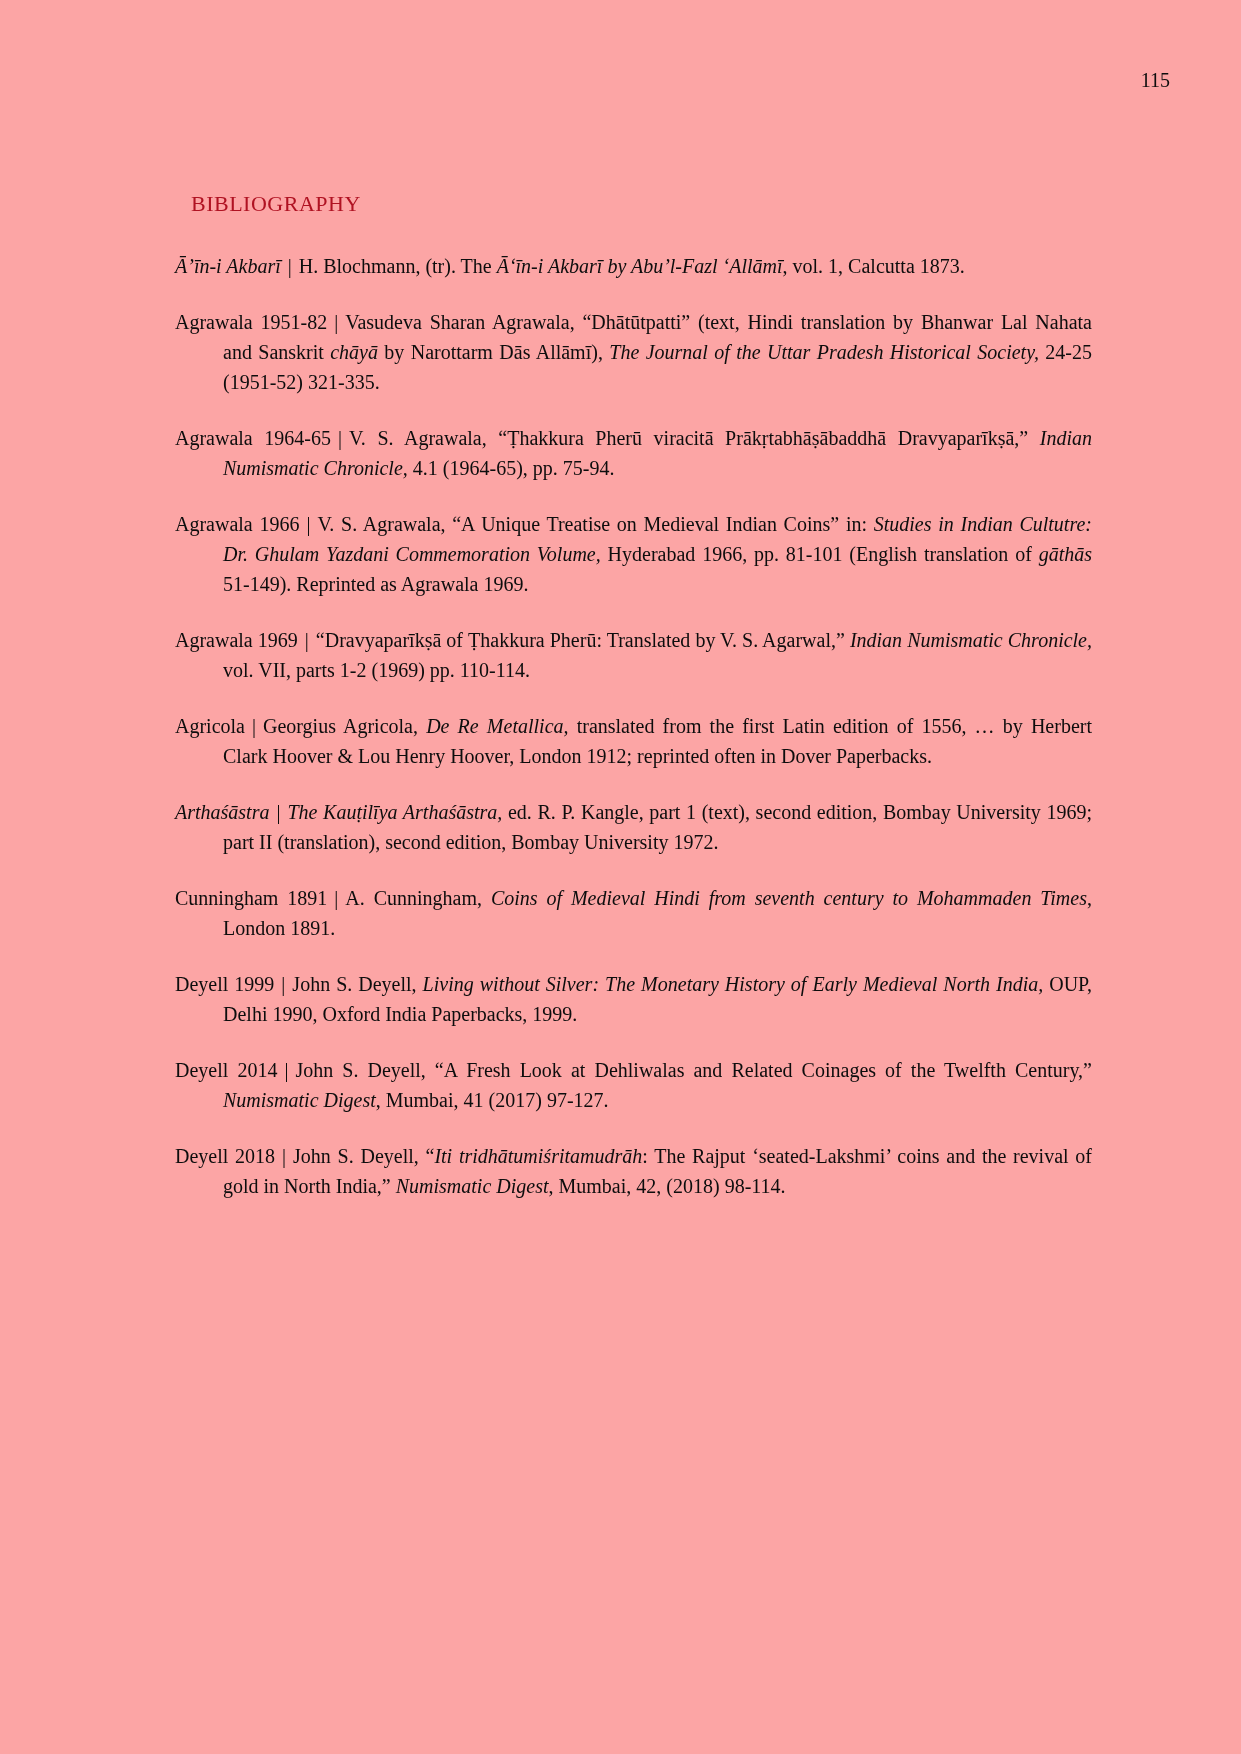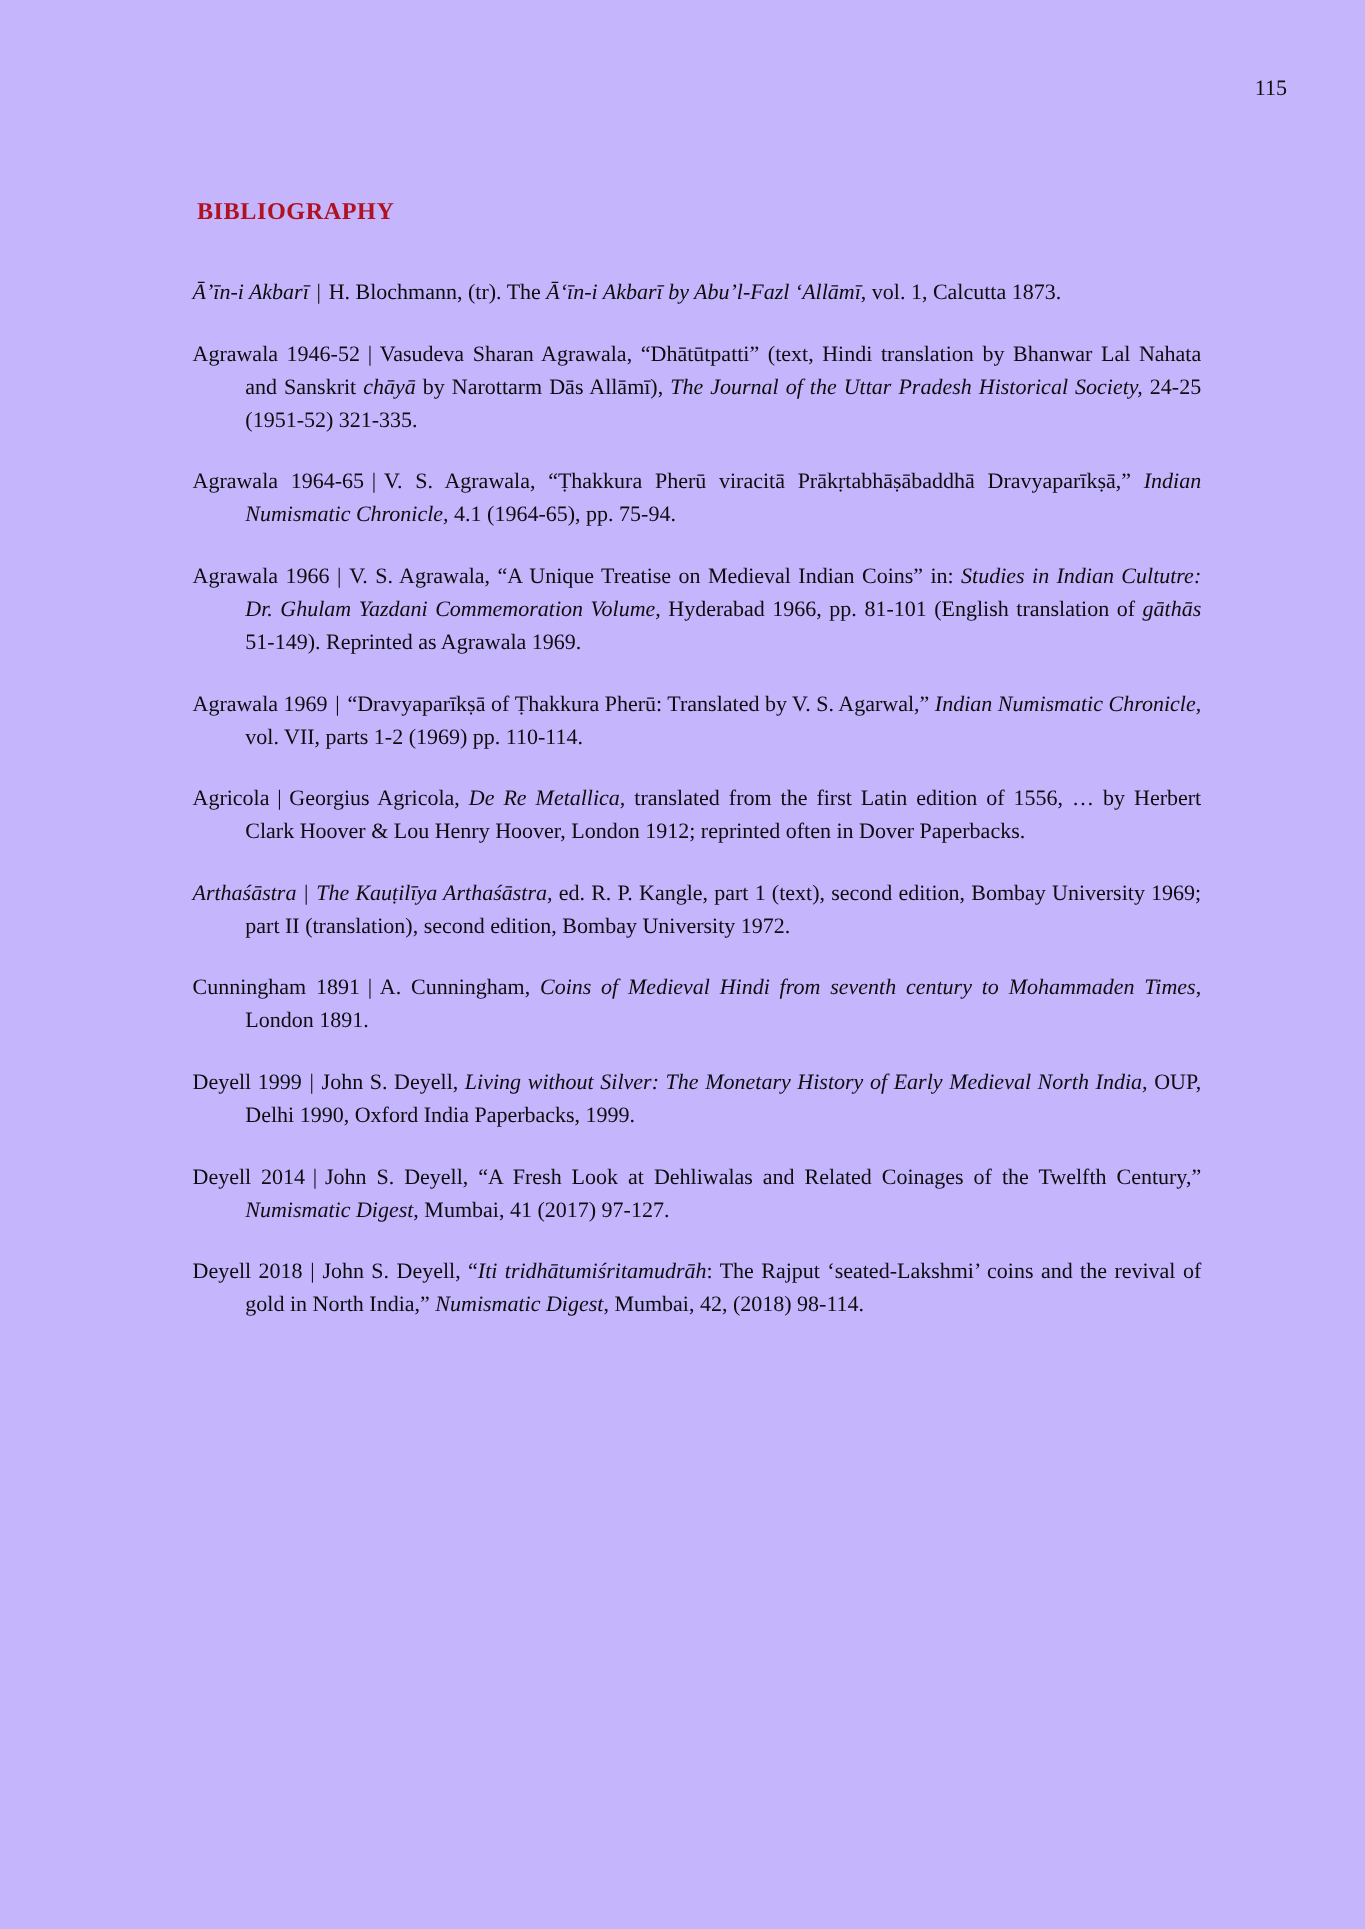--- a/index.html
+++ b/index.html
@@ -4,40 +4,40 @@
 <style>
   html, body {
     margin: 0;
     padding: 0;
     background: #ffffff;
   }
   .page {
     position: relative;
     width: 1241px;
     height: 1754px;
-    background: #c4b5fd;
+    background: #fca5a5;
     font-family: "Liberation Serif", serif;
     color: #0d0d0d;
     overflow: hidden;
   }
   .page-number {
     position: absolute;
     top: 70px;
     right: 71px;
     font-size: 20px;
     line-height: 1;
   }
   .heading {
     position: absolute;
     top: 177px;
     left: 175px;
-    margin: 4px;
+    margin: 16px;
     font-size: 22px;
     line-height: 1;
-    font-weight: bold;
+    font-weight: normal;
     letter-spacing: 0.5px;
   }
   .entries {
     position: absolute;
     top: 251px;
     left: 175px;
     width: 917px;
   }
   .entry {
     margin: 0 0 26px 0;
@@ -58,21 +58,21 @@
 </head>
 <body>
 
 <div class="page">
   <div class="page-number">115</div>
 
   <h1 class="heading" style="color: rgb(176, 18, 34);">BIBLIOGRAPHY</h1>
 
   <main class="entries" id="entries">
       <p class="entry"><span class="label it">Ā’īn-i Akbarī</span><span class="sep">|</span><span class="body"><span>H. Blochmann, (tr). The </span><i>Ā‘īn-i Akbarī by Abu’l-Fazl ‘Allāmī</i><span>, vol. 1, Calcutta 1873.</span></span></p>
-      <p class="entry"><span class="label">Agrawala 1946-52</span><span class="sep">|</span><span class="body"><span>Vasudeva Sharan Agrawala, “Dhātūtpatti” (text, Hindi translation by Bhanwar Lal Nahata and Sanskrit </span><i>chāyā</i><span> by Narottarm Dās Allāmī), </span><i>The Journal of the Uttar Pradesh Historical Society,</i><span> 24-25 (1951-52) 321-335.</span></span></p>
+      <p class="entry"><span class="label">Agrawala 1951-82</span><span class="sep">|</span><span class="body"><span>Vasudeva Sharan Agrawala, “Dhātūtpatti” (text, Hindi translation by Bhanwar Lal Nahata and Sanskrit </span><i>chāyā</i><span> by Narottarm Dās Allāmī), </span><i>The Journal of the Uttar Pradesh Historical Society,</i><span> 24-25 (1951-52) 321-335.</span></span></p>
       <p class="entry"><span class="label">Agrawala 1964-65</span><span class="sep">|</span><span class="body"><span>V. S. Agrawala, “Ṭhakkura Pherū viracitā Prākṛtabhāṣābaddhā Dravyaparīkṣā,” </span><i>Indian Numismatic Chronicle,</i><span> 4.1 (1964-65), pp. 75-94.</span></span></p>
       <p class="entry"><span class="label">Agrawala 1966</span><span class="sep">|</span><span class="body"><span>V. S. Agrawala, “A Unique Treatise on Medieval Indian Coins” in: </span><i>Studies in Indian Cultutre: Dr. Ghulam Yazdani Commemoration Volume,</i><span> Hyderabad 1966, pp. 81-101 (English translation of </span><i>gāthās</i><span> 51-149). Reprinted as Agrawala 1969.</span></span></p>
       <p class="entry"><span class="label">Agrawala 1969</span><span class="sep">|</span><span class="body"><span>“Dravyaparīkṣā of Ṭhakkura Pherū: Translated by V. S. Agarwal,” </span><i>Indian Numismatic Chronicle,</i><span> vol. VII, parts 1-2 (1969) pp. 110-114.</span></span></p>
       <p class="entry"><span class="label">Agricola</span><span class="sep">|</span><span class="body"><span>Georgius Agricola, </span><i>De Re Metallica,</i><span> translated from the first Latin edition of 1556, … by Herbert Clark Hoover &amp; Lou Henry Hoover, London 1912; reprinted often in Dover Paperbacks.</span></span></p>
       <p class="entry"><span class="label it">Arthaśāstra</span><span class="sep">|</span><span class="body"><i>The Kauṭilīya Arthaśāstra,</i><span> ed. R. P. Kangle, part 1 (text), second edition, Bombay University 1969; part II (translation), second edition, Bombay University 1972.</span></span></p>
       <p class="entry"><span class="label">Cunningham 1891</span><span class="sep">|</span><span class="body"><span>A. Cunningham, </span><i>Coins of Medieval Hindi from seventh century to Mohammaden Times</i><span>, London 1891.</span></span></p>
       <p class="entry"><span class="label">Deyell 1999</span><span class="sep">|</span><span class="body"><span>John S. Deyell, </span><i>Living without Silver: The Monetary History of Early Medieval North India,</i><span> OUP, Delhi 1990, Oxford India Paperbacks, 1999.</span></span></p>
       <p class="entry"><span class="label">Deyell 2014</span><span class="sep">|</span><span class="body"><span>John S. Deyell, “A Fresh Look at Dehliwalas and Related Coinages of the Twelfth Century,” </span><i>Numismatic Digest</i><span>, Mumbai, 41 (2017) 97-127.</span></span></p>
       <p class="entry"><span class="label">Deyell 2018</span><span class="sep">|</span><span class="body"><span>John S. Deyell, “</span><i>Iti tridhātumiśritamudrāh</i><span>: The Rajput ‘seated-Lakshmi’ coins and the revival of gold in North India,” </span><i>Numismatic Digest</i><span>, Mumbai, 42, (2018) 98-114.</span></span></p>
     </main>

